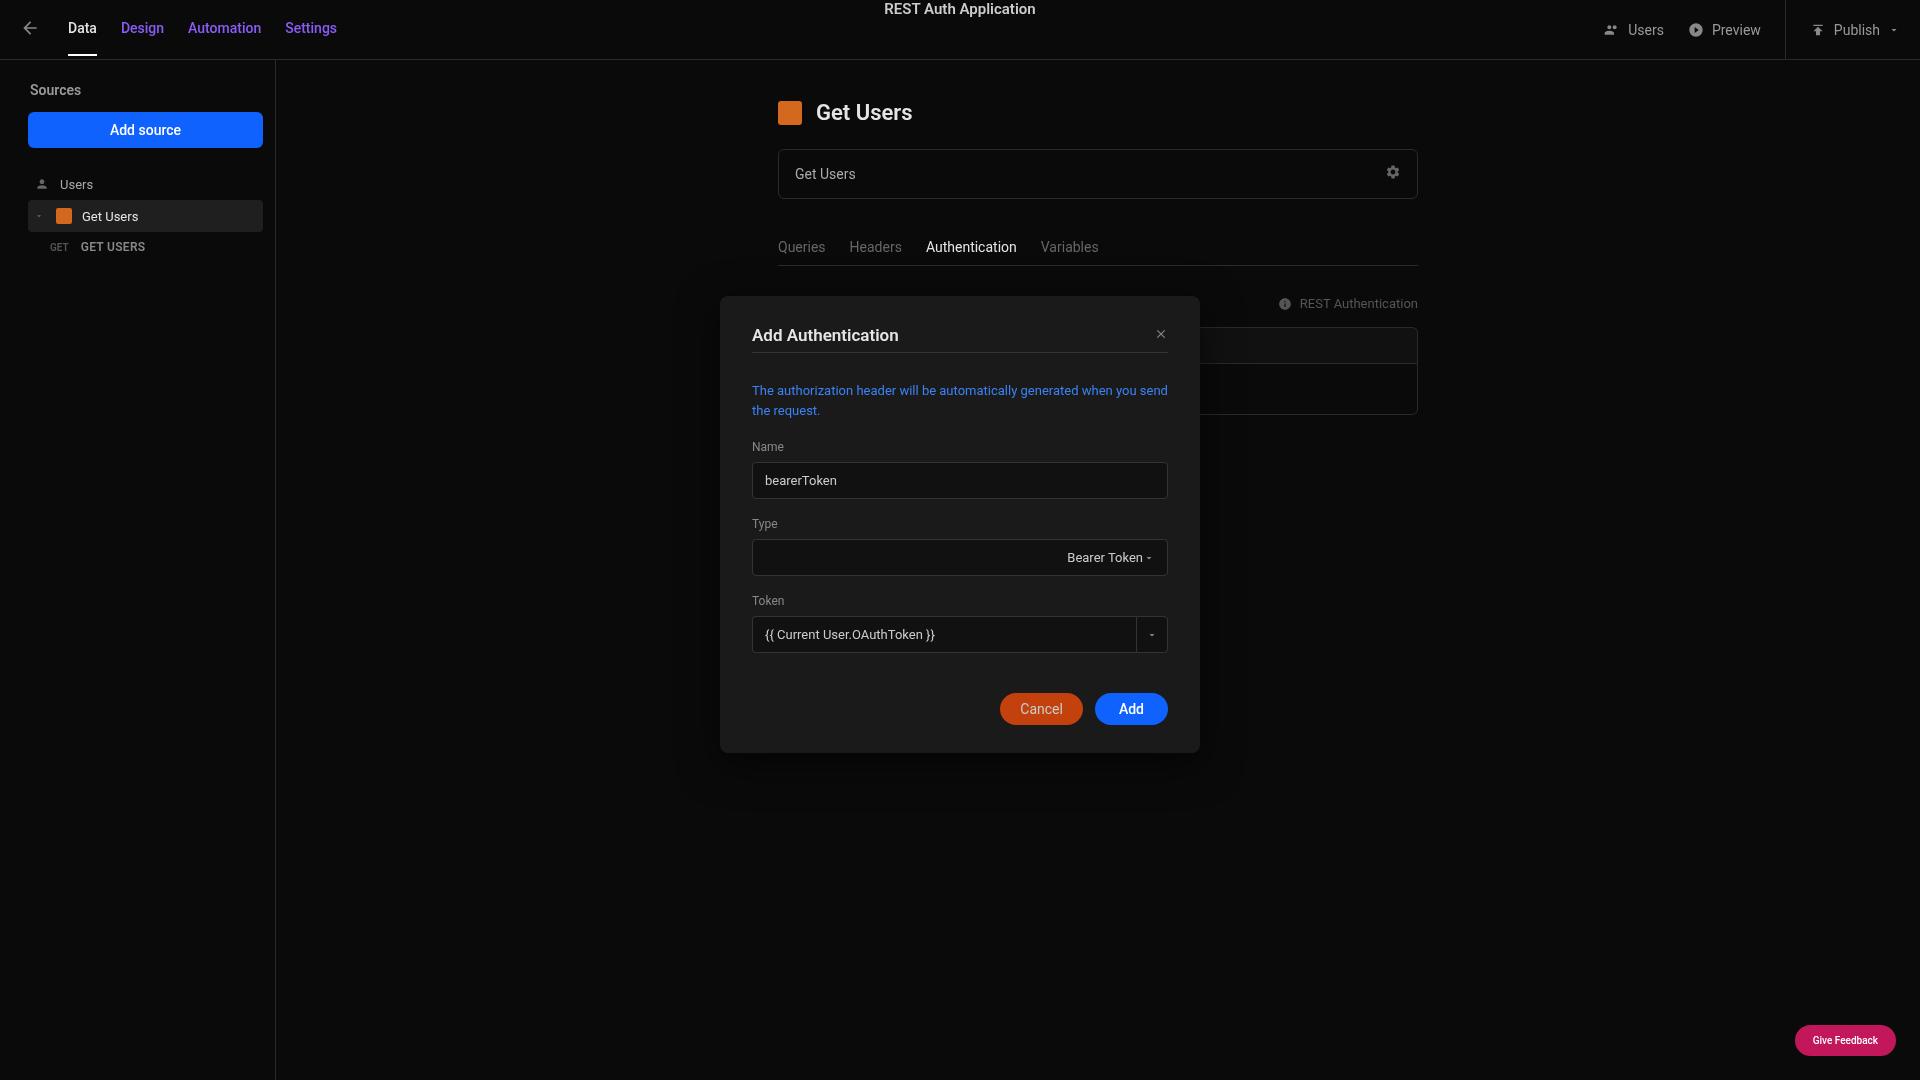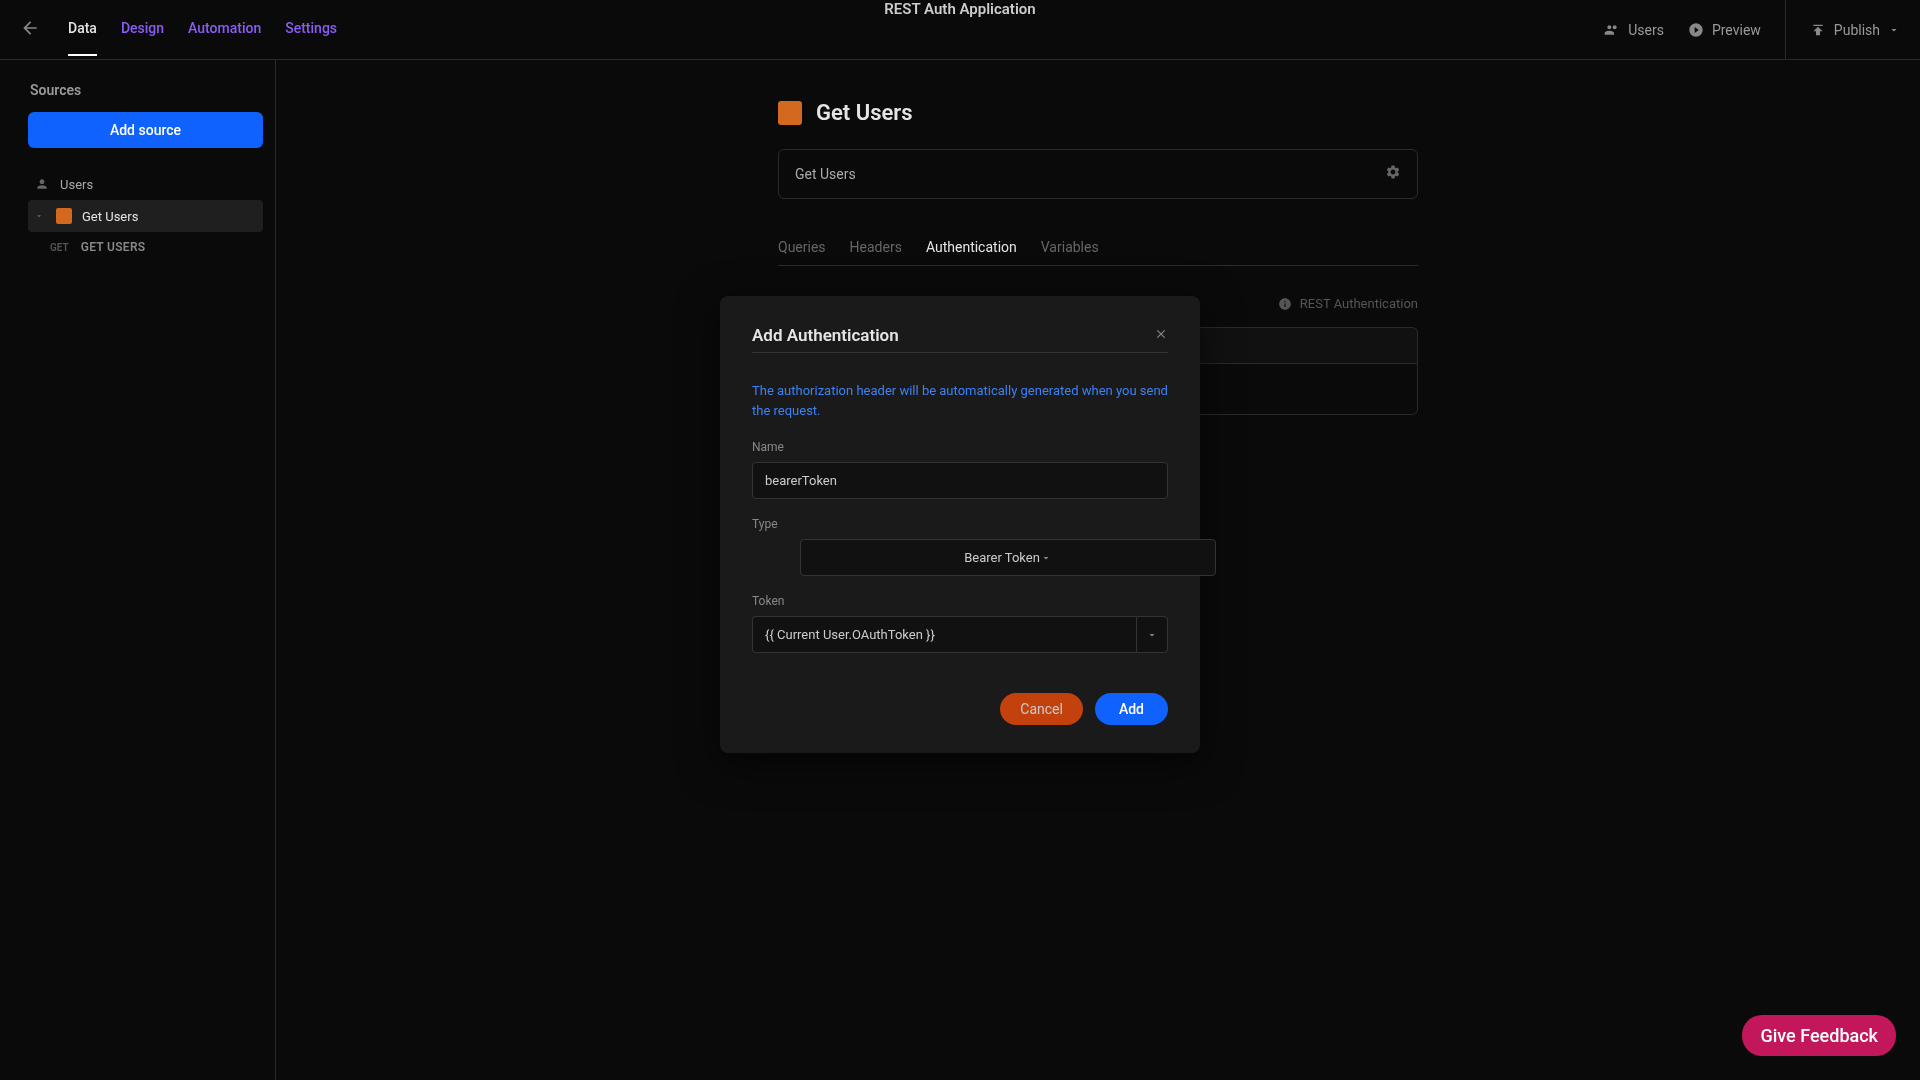--- a/index.html
+++ b/index.html
@@ -320,23 +320,22 @@
     .form-select {
       width: 100%;
       background: #111;
       border: 1px solid #333;
       border-radius: 4px;
       padding: 10px 12px;
       color: #ccc;
       font-size: 13px;
       display: flex;
       align-items: center;
-      justify-content: center;
-      cursor: pointer;
-      margin-left: 48px;
+      justify-content: flex-end;
+      cursor: pointer;
     }
     .token-row {
       display: flex;
       gap: 0;
     }
     .token-row .form-input {
       border-radius: 4px 0 0 4px;
       border-right: none;
       flex: 1;
     }
@@ -374,21 +373,21 @@
       cursor: pointer;
     }
     .feedback-btn {
       position: absolute;
       bottom: 24px;
       right: 24px;
       background: #c2185b;
       color: #fff;
       padding: 10px 18px;
       border-radius: 20px;
-      font-size: 18px;
+      font-size: 10px;
       font-weight: 500;
       cursor: pointer;
     }
     .chevron-down {
       width: 12px;
       height: 12px;
       fill: #888;
     }
   </style>
 </head>

